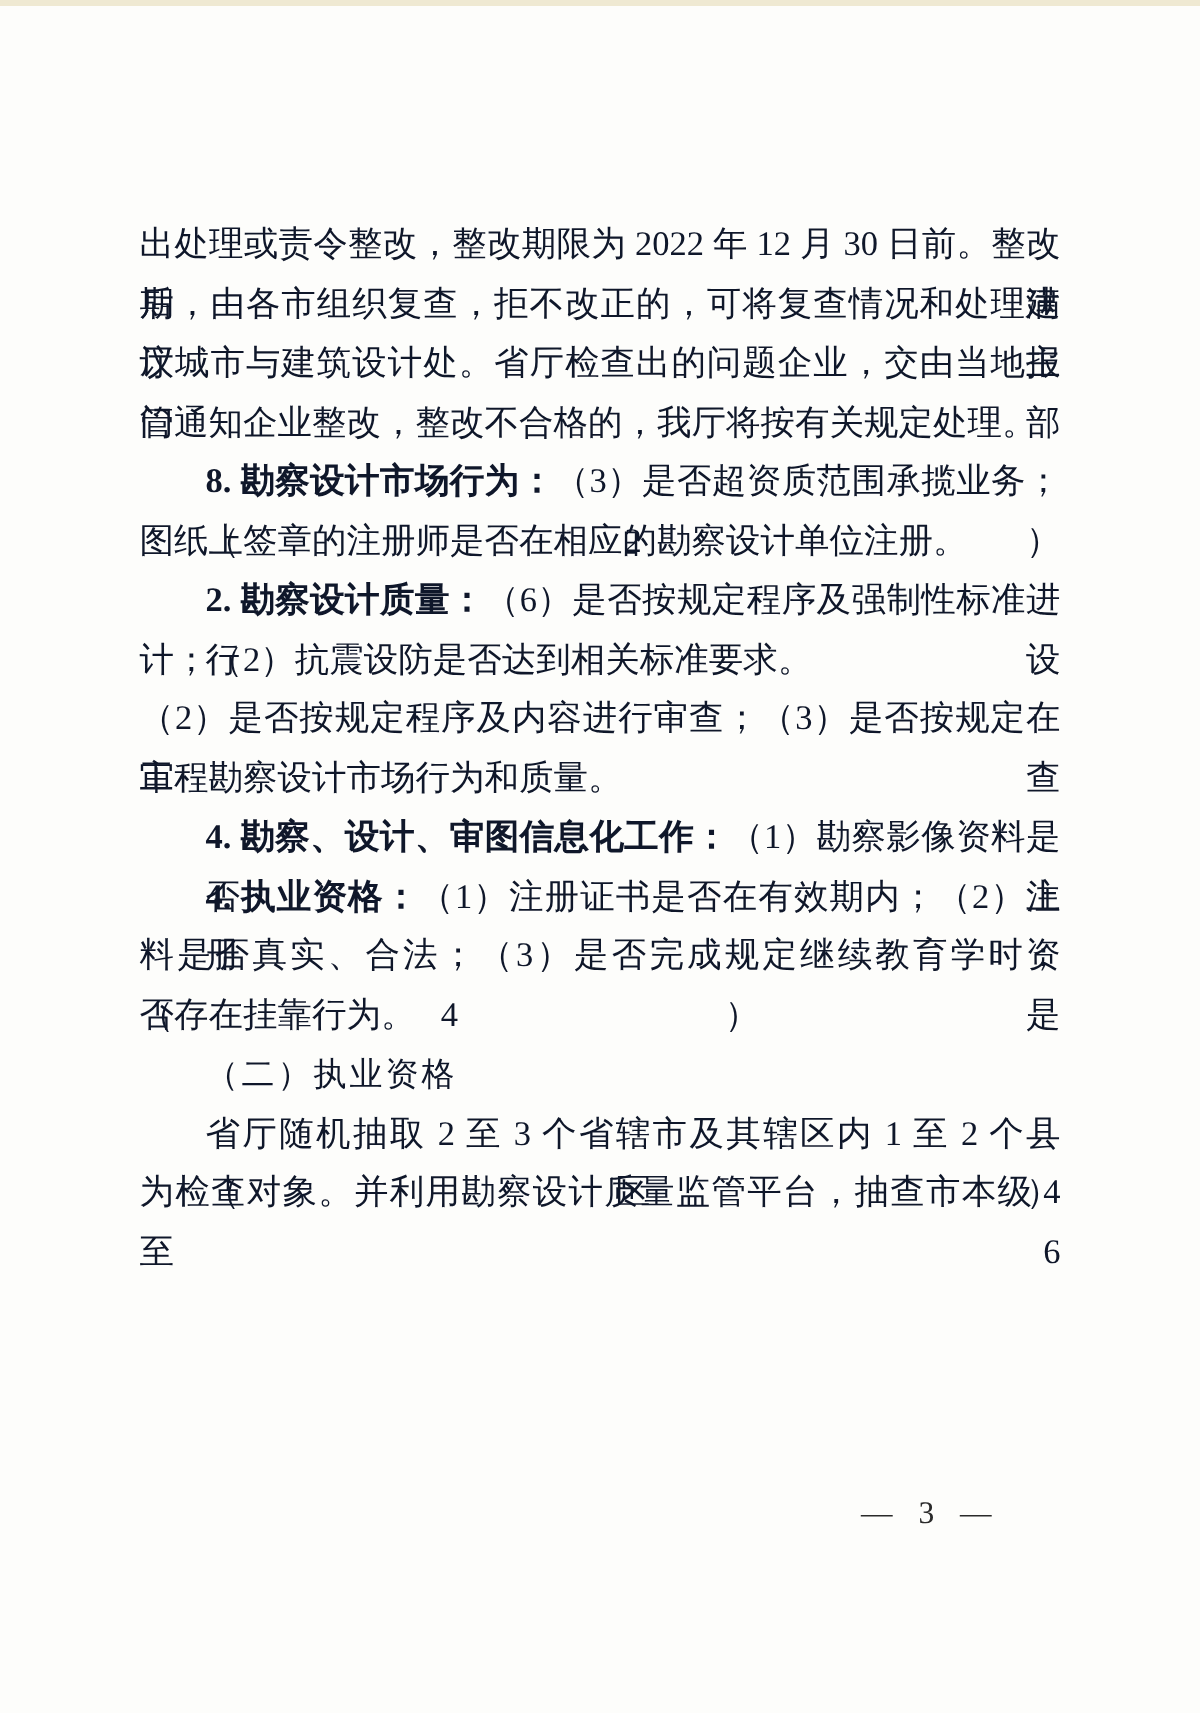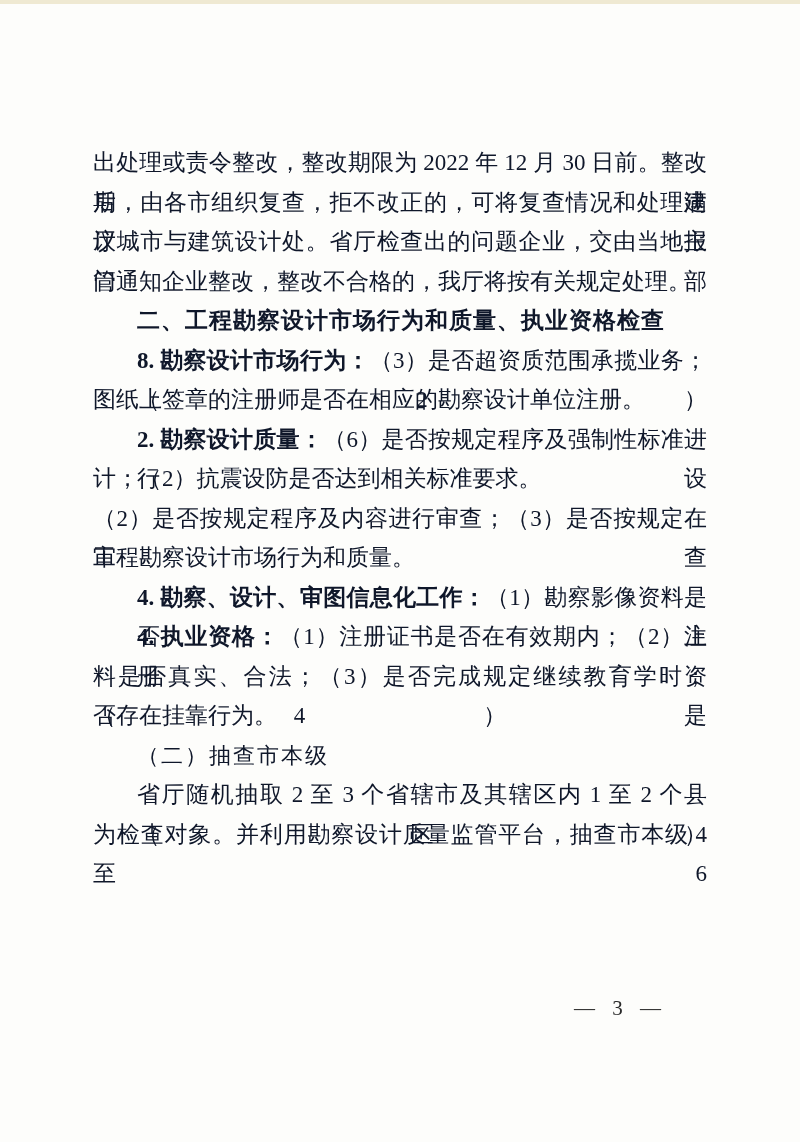--- a/index.html
+++ b/index.html
@@ -76,21 +76,20 @@
   <div class="content">
 
     <div class="line full"><span class="lead"></span><span>出处理或责令整改，整改期限为 2022 年 12 月 30 日前。整改期满</span></div>
 
     <div class="line full"><span class="lead"></span><span>后，由各市组织复查，拒不改正的，可将复查情况和处理建议报</span></div>
 
     <div class="line full"><span class="lead"></span><span>厅城市与建筑设计处。省厅检查出的问题企业，交由当地主管部</span></div>
 
     <div class="line"><span class="lead"></span><span>门通知企业整改，整改不合格的，我厅将按有关规定处理。</span></div>
 
-    <div class="line heading indent"><span class="lead">二、工程勘察设计市场行为和质量、执业资格检查</span><span></span></div>
 
 
     <div class="line full indent"><span class="lead">8. 勘察设计市场行为：</span><span>（3）是否超资质范围承揽业务；（2）</span></div>
 
     <div class="line"><span class="lead"></span><span>图纸上签章的注册师是否在相应的勘察设计单位注册。</span></div>
 
     <div class="line full indent"><span class="lead">2. 勘察设计质量：</span><span>（6）是否按规定程序及强制性标准进行设</span></div>
 
     <div class="line"><span class="lead"></span><span>计；（2）抗震设防是否达到相关标准要求。</span></div>
 
@@ -101,21 +100,21 @@
 
     <div class="line full indent"><span class="lead">4. 勘察、设计、审图信息化工作：</span><span>（1）勘察影像资料是否上</span></div>
 
 
     <div class="line full indent"><span class="lead">4. 执业资格：</span><span>（1）注册证书是否在有效期内；（2）注册资</span></div>
 
     <div class="line full"><span class="lead"></span><span>料是否真实、合法；（3）是否完成规定继续教育学时；（4）是</span></div>
 
     <div class="line"><span class="lead"></span><span>否存在挂靠行为。</span></div>
 
-    <div class="line kaiti indent"><span class="lead"></span><span>（二）抽查市本级</span></div>
+    <div class="line kaiti indent"><span class="lead"></span><span>（二）执业资格</span></div>
 
     <div class="line full indent"><span class="lead"></span><span>省厅随机抽取 2 至 3 个省辖市及其辖区内 1 至 2 个县（区）</span></div>
 
     <div class="line full"><span class="lead"></span><span>为检查对象。并利用勘察设计质量监管平台，抽查市本级 4 至 6</span></div>
 
   </div>
 
   <div class="footer">— 3 —</div>
 </div>
 

